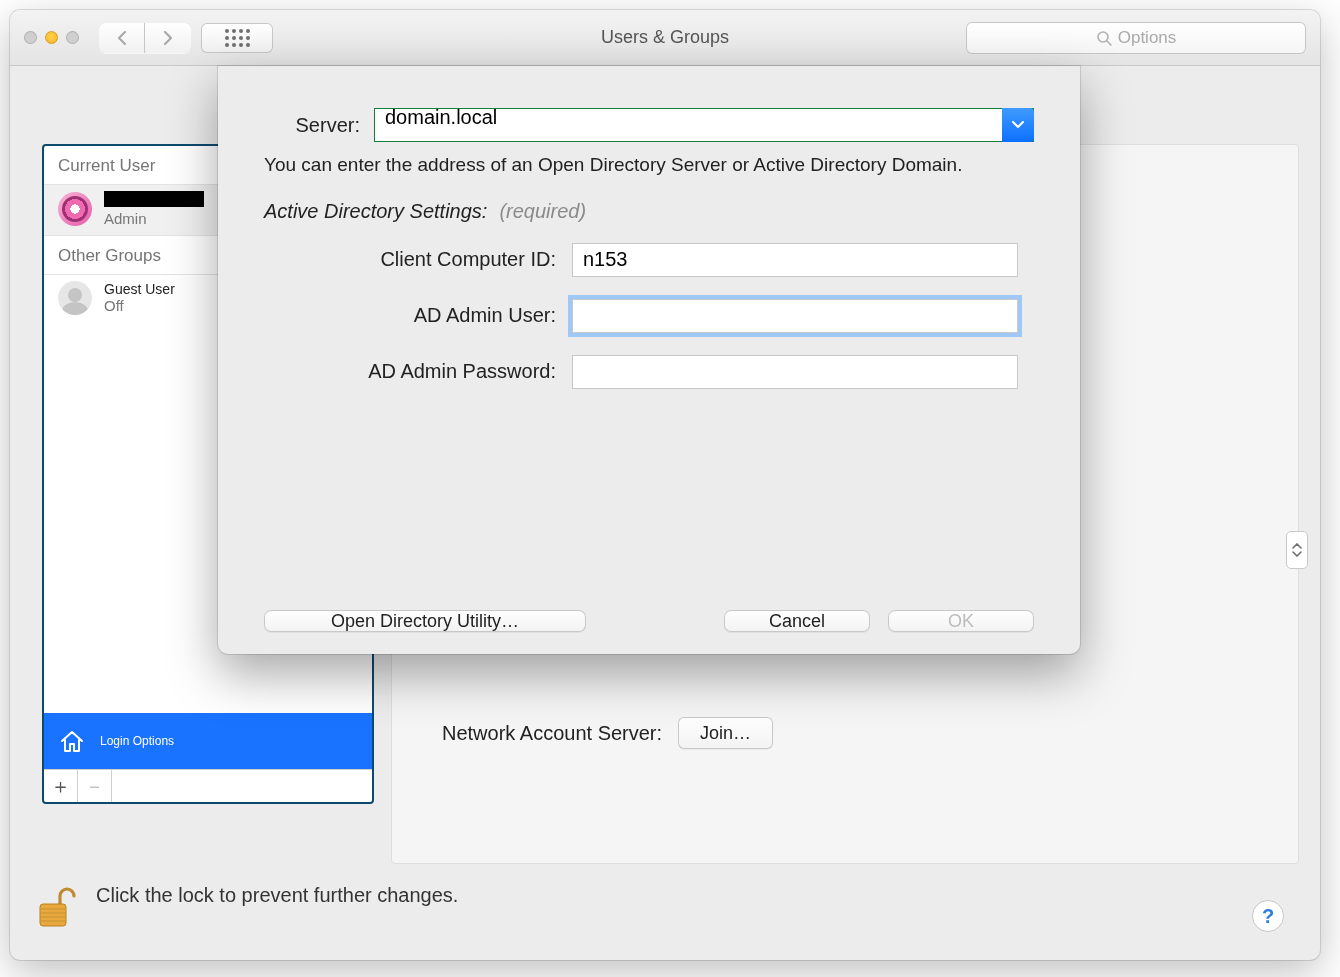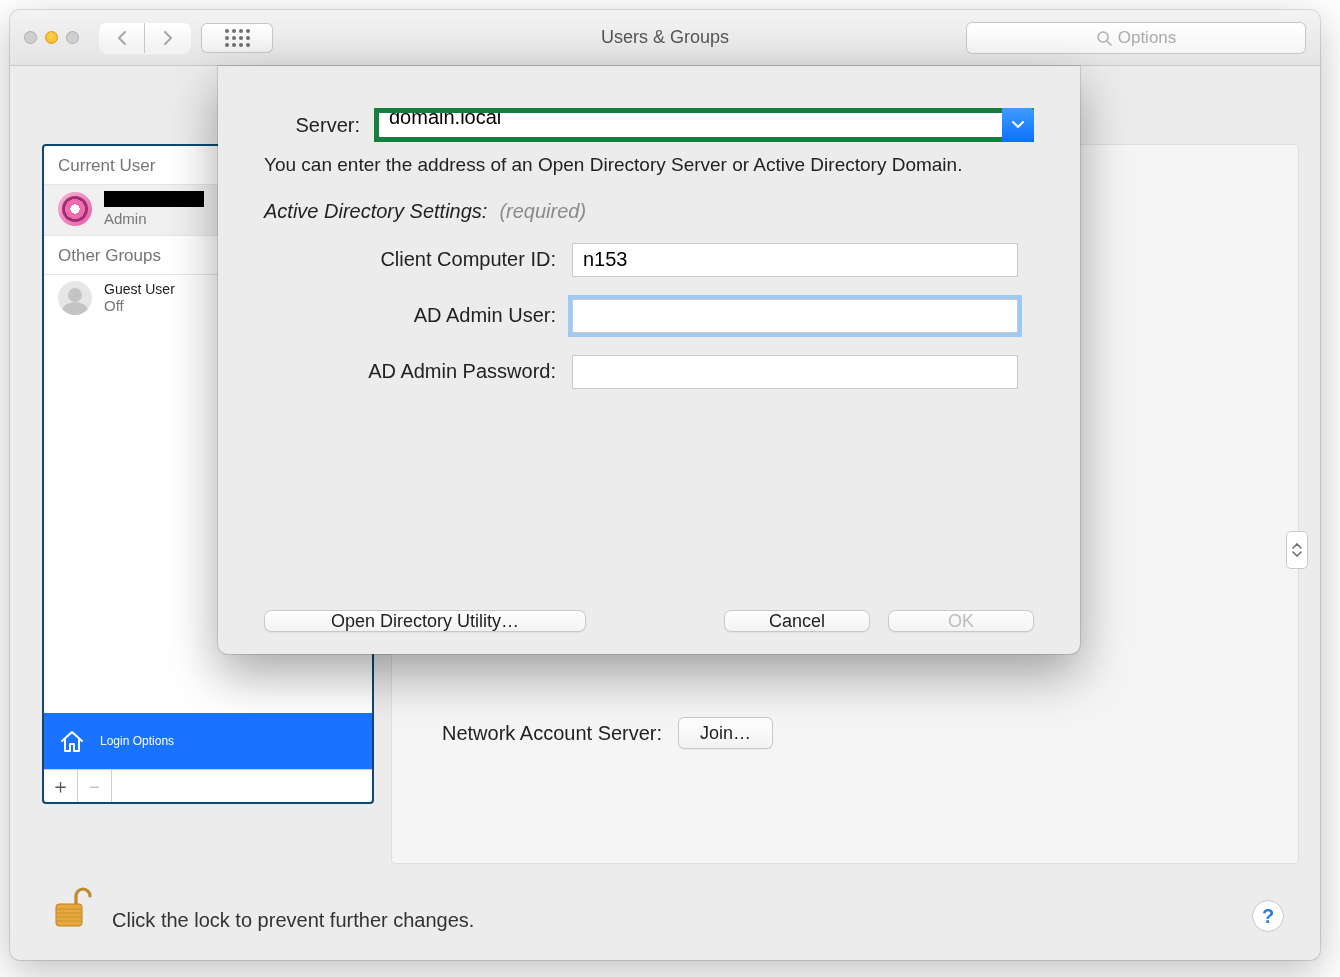--- a/index.html
+++ b/index.html
@@ -98,34 +98,34 @@
 .pm-btn.minus { color:#bbb; }
 
 .main-panel {
   position:absolute; top:78px; left:381px; width:908px; height:720px;
   background:#f5f5f5; border:1px solid #dedede; border-radius:4px;
 }
 .net-row { position:absolute; top:572px; left:50px; display:flex; align-items:center; gap:16px; font-size:20px; color:#222;}
 .join-btn { height:32px; padding:0 22px; border-radius:6px; background:linear-gradient(#fff,#f2f2f2); box-shadow: inset 0 0 0 1px #c8c8c8, 0 1px 0 rgba(0,0,0,0.04); font-size:18px; display:flex; align-items:center;}
 .stepper { position:absolute; top:386px; right:-10px; width:22px; height:38px; background:#fff; border:1px solid #c8c8c8; border-radius:5px; display:flex; flex-direction:column; align-items:center; justify-content:center; gap:2px;}
 
-.lock-row { position:absolute; bottom:28px; left:40px; display:flex; align-items:flex-end; gap:20px; }
+.lock-row { position:absolute; bottom:28px; left:24px; display:flex; align-items:flex-start; gap:20px; }
 .lock-text { font-size:20px; color:#333; }
 .help-btn { position:absolute; bottom:28px; right:36px; width:32px; height:32px; border-radius:50%; background:#fff; border:1px solid #c7c7c7; color:#2a7de1; font-size:20px; display:flex; align-items:center; justify-content:center; font-weight:600;}
 
 .sheet {
   position:absolute; top:56px; left:208px; width:862px; height:588px;
   background:#ececec; border-radius:0 0 10px 10px;
   box-shadow: 0 20px 50px rgba(0,0,0,0.35), 0 0 0 1px rgba(0,0,0,0.12);
   padding: 42px 46px 26px 46px;
 }
 .sheet-row { display:flex; align-items:center; gap:14px; margin-bottom:10px;}
 .sheet-label { width:96px; text-align:right; font-size:20px; color:#222;}
 .combobox { flex:1; position:relative;}
-.combobox input { width:100%; height:34px; border:5px solid #15803d; background:#fff; font-size:20px; padding:3px 36px 19px 10px; border-radius:0;}
+.combobox input { width:100%; height:34px; border:1px solid #15803d; background:#fff; font-size:20px; padding:3px 36px 19px 10px; border-radius:0;}
 .combo-arrow { position:absolute; right:0; top:0; width:32px; height:34px; background:linear-gradient(#3f9bff,#0c70ff); border-top-right-radius:4px;border-bottom-right-radius:4px; display:flex; align-items:center; justify-content:center;}
 .hint { font-size:19px; color:#222; margin: 10px 0 22px; line-height:1.35; }
 .section-head { font-size:20px; color:#222; display:flex; gap:12px; align-items:baseline; margin-bottom:20px;font-style:italic;}
 .req { color:#8a8a8a; }
 .form-row { display:flex; align-items:center; margin-bottom:22px;}
 .form-label { width:308px; text-align:right; font-size:20px; color:#222; padding-right:16px;}
 .form-input { width:446px; height:34px; border:1px solid #c8c8c8; background:#fff; font-size:20px; padding:3px 10px;}
 .form-input.focused { outline:none; border:1px solid #c8c8c8; box-shadow: 0 0 0 4px #9ec8f6;}
 .sheet-buttons { position:absolute; bottom:22px; left:46px; right:46px; display:flex; align-items:center; gap:18px;}
 .sheet-btn { height:22px; padding:0 6px; border-radius:7px; background:linear-gradient(#fff,#f2f2f2); box-shadow: inset 0 0 0 1px #c8c8c8, 0 1px 0 rgba(0,0,0,0.05); font-size:18px; color:#222; display:flex; align-items:center; justify-content:center;}

